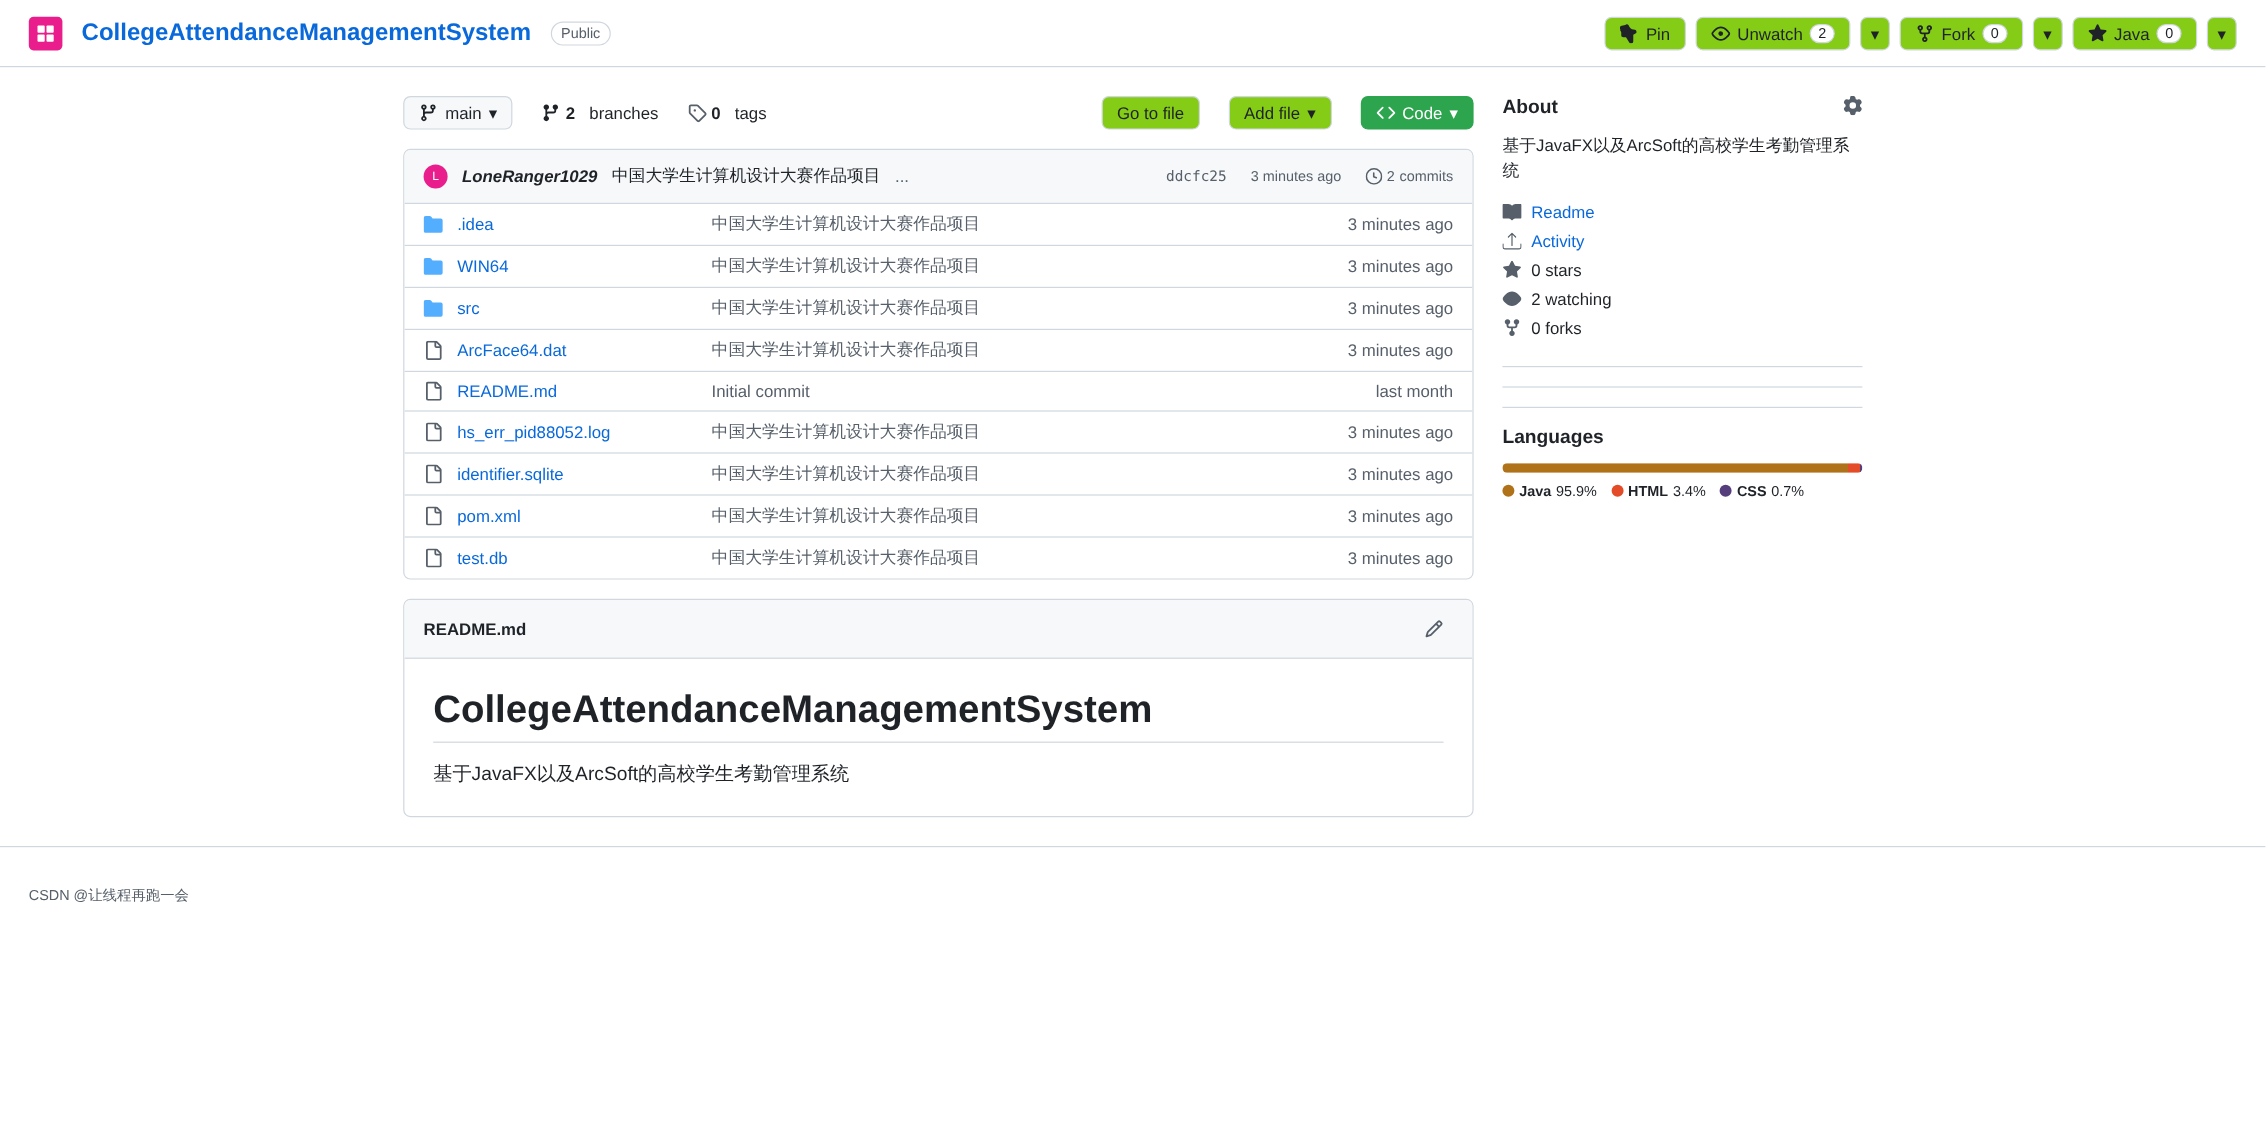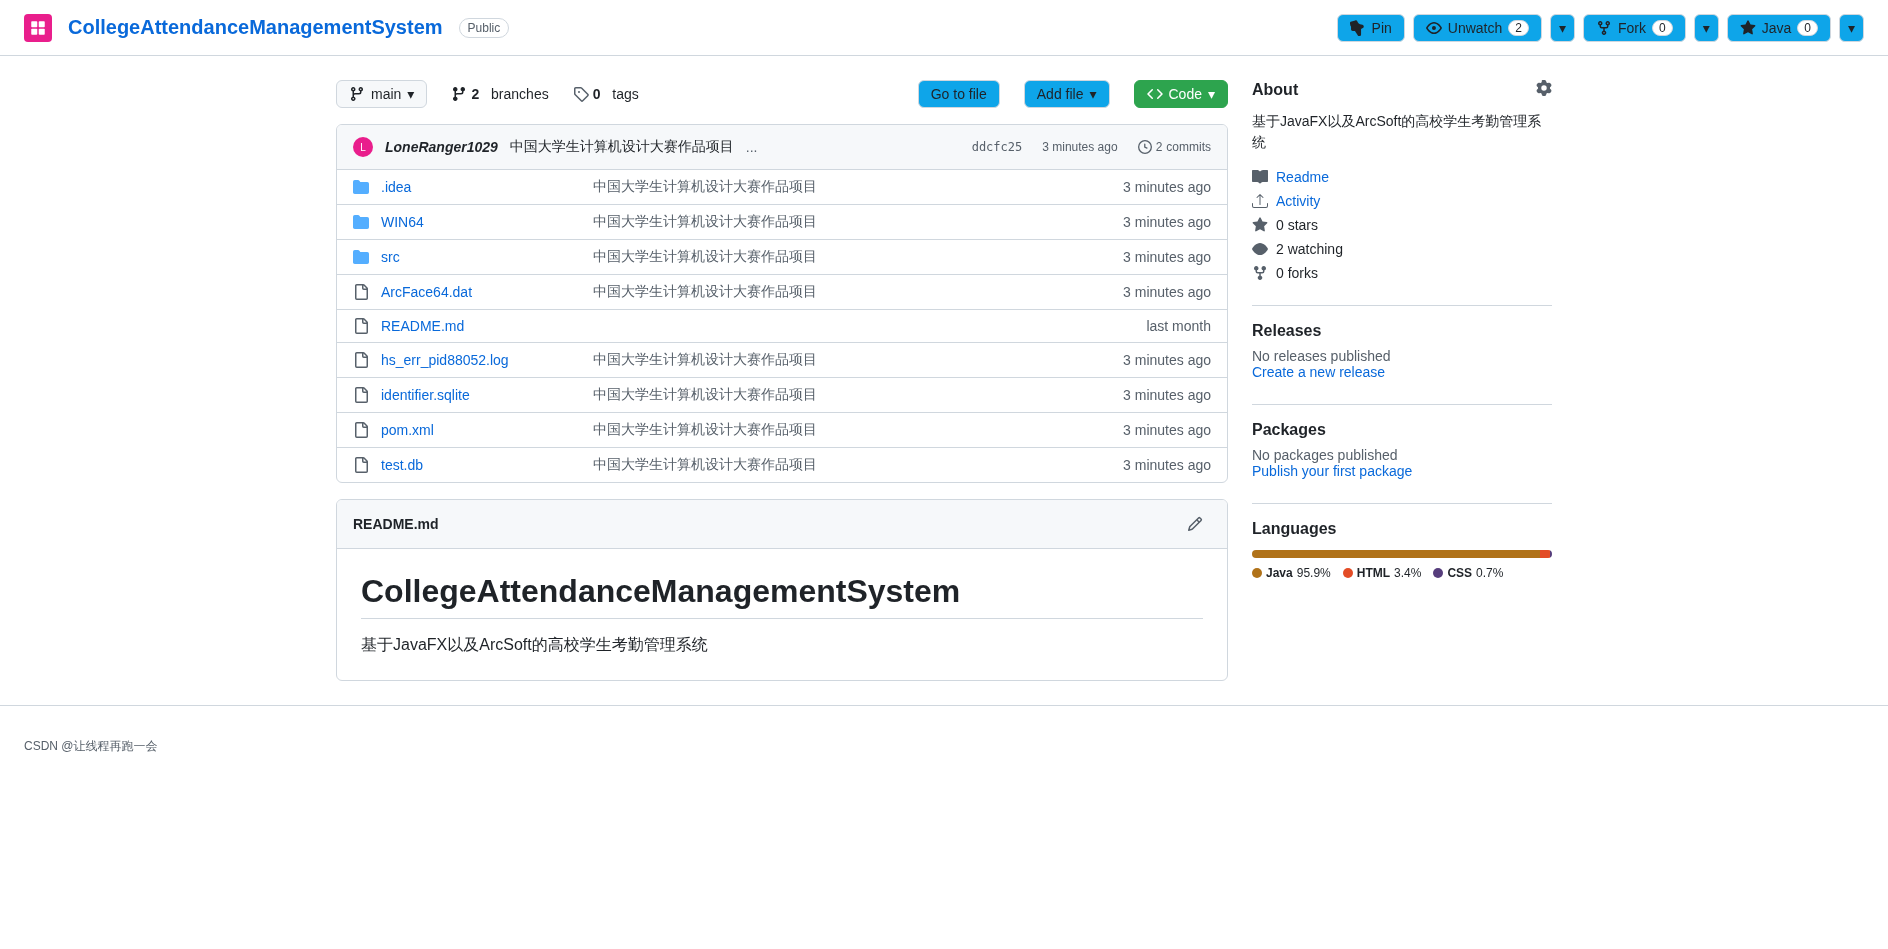--- a/index.html
+++ b/index.html
@@ -4,21 +4,21 @@
   <style>
     * { box-sizing: border-box; margin: 0; padding: 0; }
     body { font-family: -apple-system, BlinkMacSystemFont, "Segoe UI", Helvetica, Arial, sans-serif; font-size: 14px; color: #1f2328; background: #fff; }
 
     
     .top-bar { height: 56px; background: #fff; border-bottom: 1px solid #d0d7de; display: flex; align-items: center; padding: 0 24px; gap: 16px; }
     .repo-logo { width: 28px; height: 28px; background: #e91e8c; border-radius: 4px; display: flex; align-items: center; justify-content: center; color: white; font-size: 16px; flex-shrink: 0; }
     .repo-title { font-size: 20px; font-weight: 600; color: #0969da; cursor: pointer; }
     .badge-public { border: 1px solid #d0d7de; border-radius: 20px; padding: 2px 8px; font-size: 12px; color: #57606a; }
     .top-bar-actions { margin-left: auto; display: flex; align-items: center; gap: 8px; }
-    .btn { display: inline-flex; align-items: center; gap: 6px; padding: 5px 12px; border: 1px solid #d0d7de; border-radius: 6px; background: #0ea5e9; font-size: 14px; cursor: pointer; color: #1f2328; font-weight: 500; white-space: nowrap; }
+    .btn { display: inline-flex; align-items: center; gap: 6px; padding: 5px 12px; border: 1px solid #d0d7de; border-radius: 6px; background: #84cc16; font-size: 14px; cursor: pointer; color: #1f2328; font-weight: 500; white-space: nowrap; }
     .btn-count { background: #fff; border: 1px solid #d0d7de; border-radius: 20px; padding: 0 6px; font-size: 12px; }
     .btn-dropdown { padding: 5px 8px; }
 
     
     .main-container { max-width: 1280px; margin: 0 auto; padding: 24px 32px; display: flex; gap: 24px; }
     .left-panel { flex: 1; min-width: 0; }
     .right-panel { width: 300px; flex-shrink: 0; }
 
     
     .branch-bar { display: flex; align-items: center; gap: 24px; margin-bottom: 16px; }
@@ -220,20 +220,21 @@
             </svg>
     <span class="file-name">ArcFace64.dat</span>
     <span class="file-commit-msg">中国大学生计算机设计大赛作品项目</span>
     <span class="file-time">3 minutes ago</span>
   </div>
           <div class="file-row">
     <svg class="icon-svg doc-icon" viewBox="0 0 16 16" fill="#57606a">
               <path d="M2 1.75C2 .784 2.784 0 3.75 0h6.586c.464 0 .909.184 1.237.513l2.914 2.914c.329.328.513.773.513 1.237v9.586A1.75 1.75 0 0 1 13.25 16h-9.5A1.75 1.75 0 0 1 2 14.25Zm1.75-.25a.25.25 0 0 0-.25.25v12.5c0 .138.112.25.25.25h9.5a.25.25 0 0 0 .25-.25V6h-2.75A1.75 1.75 0 0 1 9 4.25V1.5Zm6.75.062V4.25c0 .138.112.25.25.25h2.688l-.011-.013-2.914-2.914-.013-.011Z"></path>
             </svg>
     <span class="file-name">README.md</span>
+    <span class="file-commit-msg">Initial commit</span>
     <span class="file-time">last month</span>
   </div>
           <div class="file-row">
     <svg class="icon-svg doc-icon" viewBox="0 0 16 16" fill="#57606a">
               <path d="M2 1.75C2 .784 2.784 0 3.75 0h6.586c.464 0 .909.184 1.237.513l2.914 2.914c.329.328.513.773.513 1.237v9.586A1.75 1.75 0 0 1 13.25 16h-9.5A1.75 1.75 0 0 1 2 14.25Zm1.75-.25a.25.25 0 0 0-.25.25v12.5c0 .138.112.25.25.25h9.5a.25.25 0 0 0 .25-.25V6h-2.75A1.75 1.75 0 0 1 9 4.25V1.5Zm6.75.062V4.25c0 .138.112.25.25.25h2.688l-.011-.013-2.914-2.914-.013-.011Z"></path>
             </svg>
     <span class="file-name">hs_err_pid88052.log</span>
     <span class="file-commit-msg">中国大学生计算机设计大赛作品项目</span>
     <span class="file-time">3 minutes ago</span>
   </div>
@@ -322,33 +323,23 @@
           <svg width="16" height="16" viewBox="0 0 16 16" fill="#57606a">
               <path d="M5 5.372v.878c0 .414.336.75.75.75h4.5a.75.75 0 0 0 .75-.75v-.878a2.25 2.25 0 1 1 1.5 0v.878a2.25 2.25 0 0 1-2.25 2.25h-1.5v2.128a2.251 2.251 0 1 1-1.5 0V8.5h-1.5A2.25 2.25 0 0 1 3.5 6.25v-.878a2.25 2.25 0 1 1 1.5 0Z"></path>
             </svg>
           <span>0 forks</span>
         </div>
       </div>
     </div>
 
     <hr class="section-divider">
 
-    <div class="side-section">
-      <div class="side-section-title">Releases</div>
-      <p class="side-section-text">No releases published</p>
-      <a class="side-link">Create a new release</a>
-    </div>
 
     <hr class="section-divider">
 
-    <div class="side-section">
-      <div class="side-section-title">Packages</div>
-      <p class="side-section-text">No packages published</p>
-      <a class="side-link">Publish your first package</a>
-    </div>
 
     <hr class="section-divider">
 
     <div class="languages-section">
       <div class="side-section-title">Languages</div>
       <div class="lang-bar">
         <div class="lang-java"></div>
         <div class="lang-html"></div>
         <div class="lang-css"></div>
       </div>

